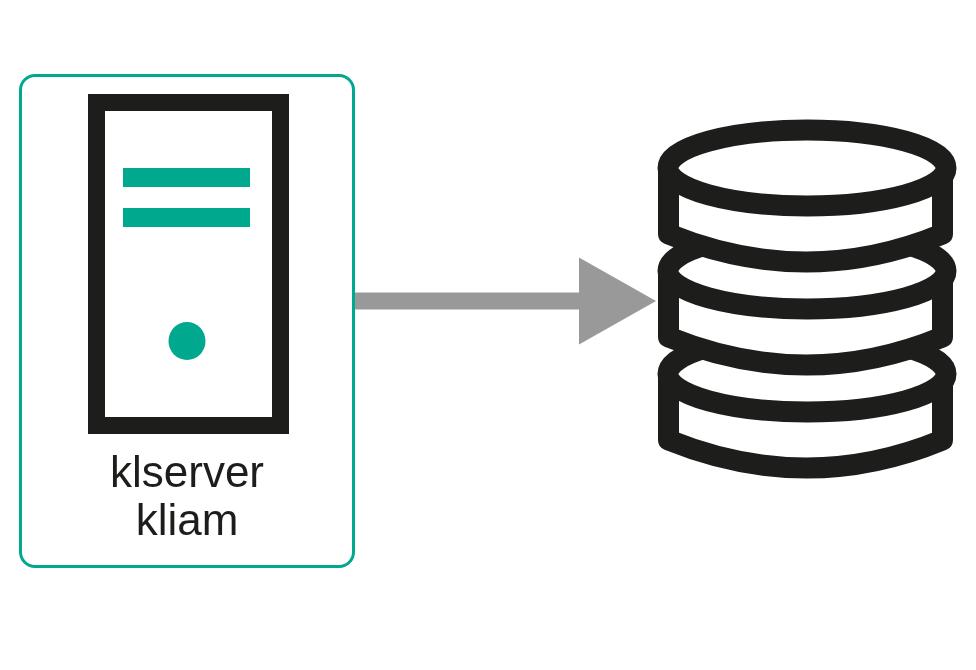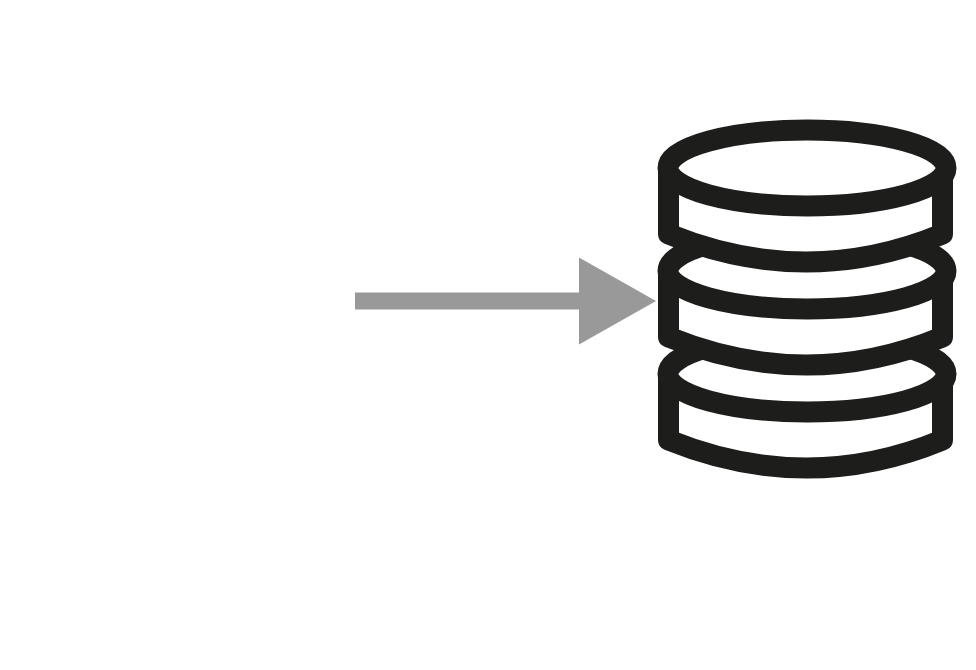--- a/index.html
+++ b/index.html
@@ -50,20 +50,34 @@
     position:absolute;
     left:645px;top:100px;
     width:325px;height:390px;
   }
 </style>
 </head>
 <body>
 
 <div class="canvas">
 
+  <div class="node-box">
+
+    <svg class="server-svg" viewBox="0 0 201 340" xmlns="http://www.w3.org/2000/svg">
+      <rect x="8.5" y="8.5" width="184" height="323" fill="#ffffff" stroke-width="17" stroke="#1d1d1b"></rect>
+      <rect x="35" y="74" width="127" height="19" fill="#00a88e"></rect>
+      <rect x="35" y="114" width="127" height="19" fill="#00a88e"></rect>
+      <ellipse cx="99" cy="247" rx="18.5" ry="19" fill="#00a88e"></ellipse>
+    </svg>
+
+    <div class="node-label">
+      <div>klserver</div>
+      <div>kliam</div>
+    </div>
+  </div>
 
   <svg class="arrow-svg" viewBox="0 0 302 92" xmlns="http://www.w3.org/2000/svg">
     <rect x="0" y="37.5" width="226" height="17" fill="#999999"></rect>
     <polygon points="224,2.5 224,89.5 301,46" fill="#999999"></polygon>
   </svg>
 
   <svg class="db-svg" viewBox="645 100 325 390" xmlns="http://www.w3.org/2000/svg" fill="#ffffff" stroke-width="21" stroke-linecap="round" stroke-linejoin="round">
 
     <path d="M 668.5 374 V 440 Q 807 496 942.5 440 V 374 Z" stroke="#1d1d1b"></path>
     <ellipse cx="807" cy="374" rx="139" ry="38" stroke="#1d1d1b"></ellipse>

